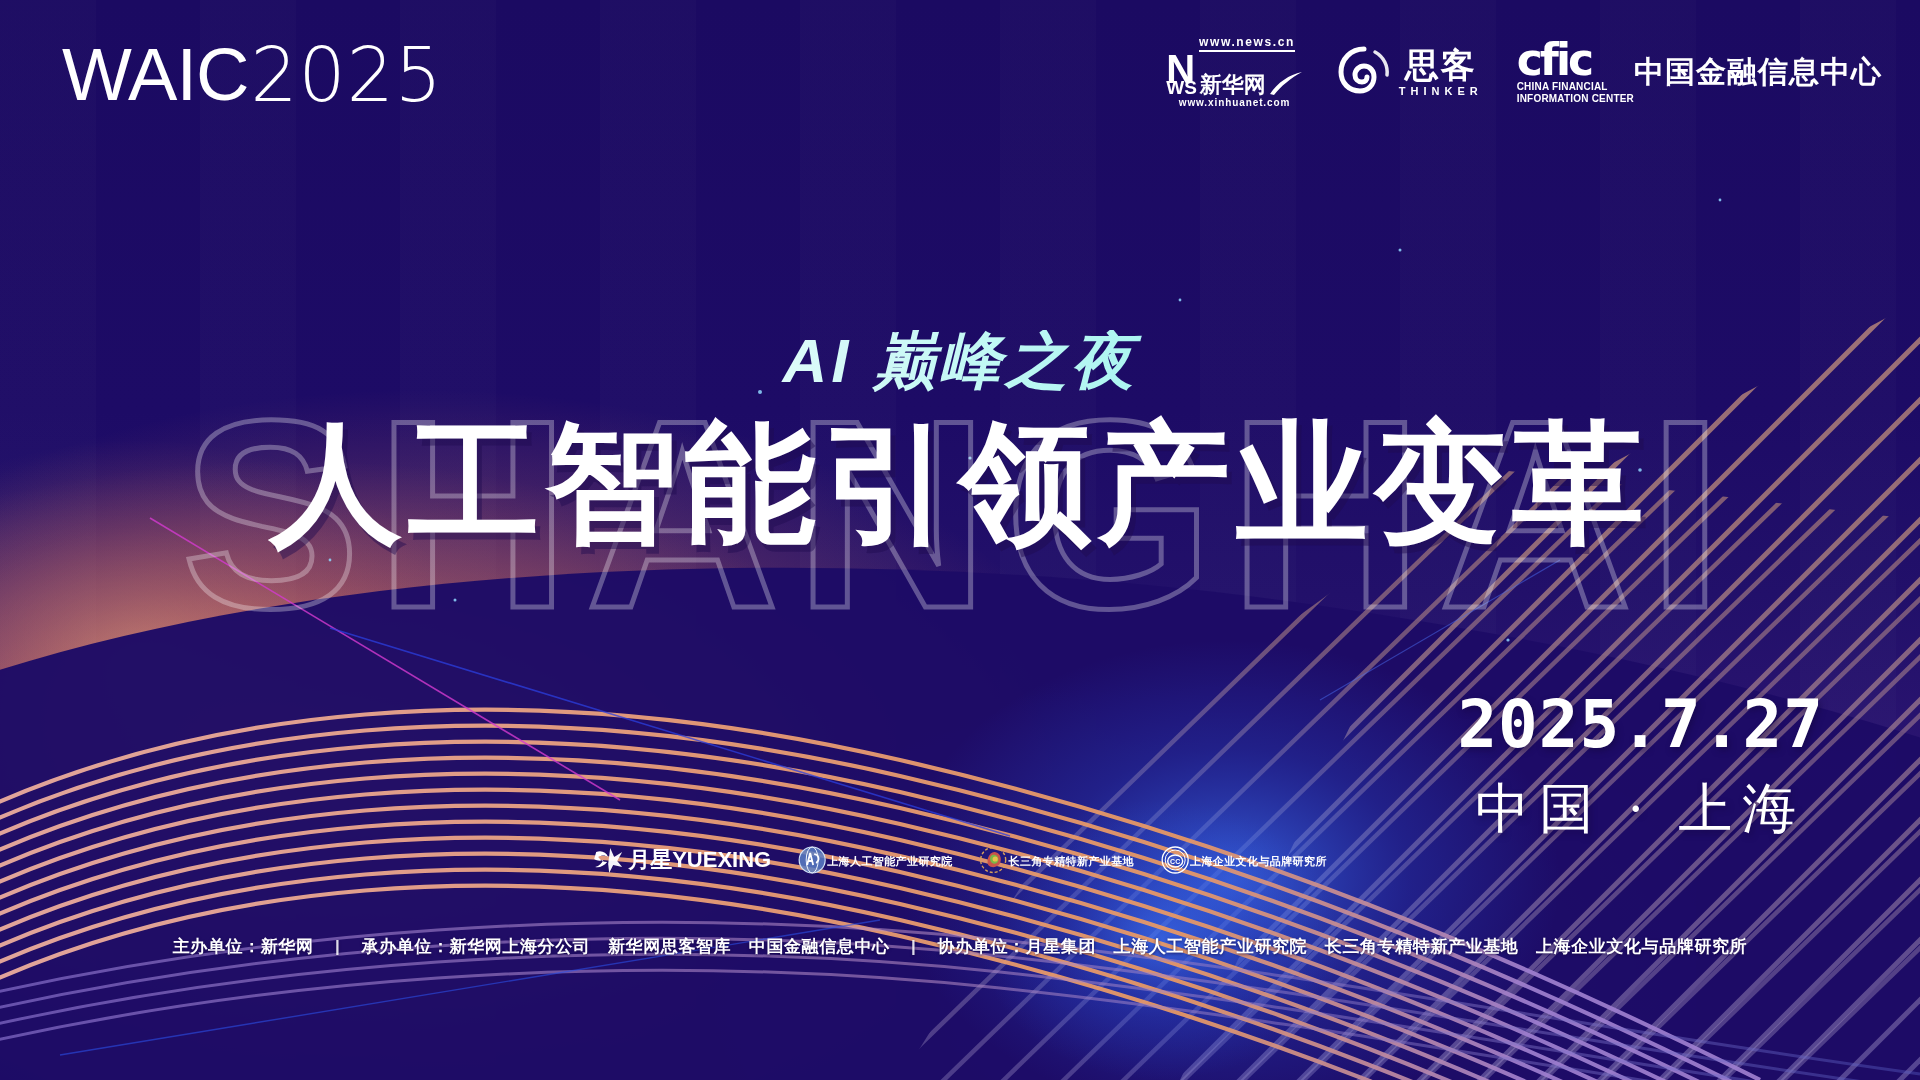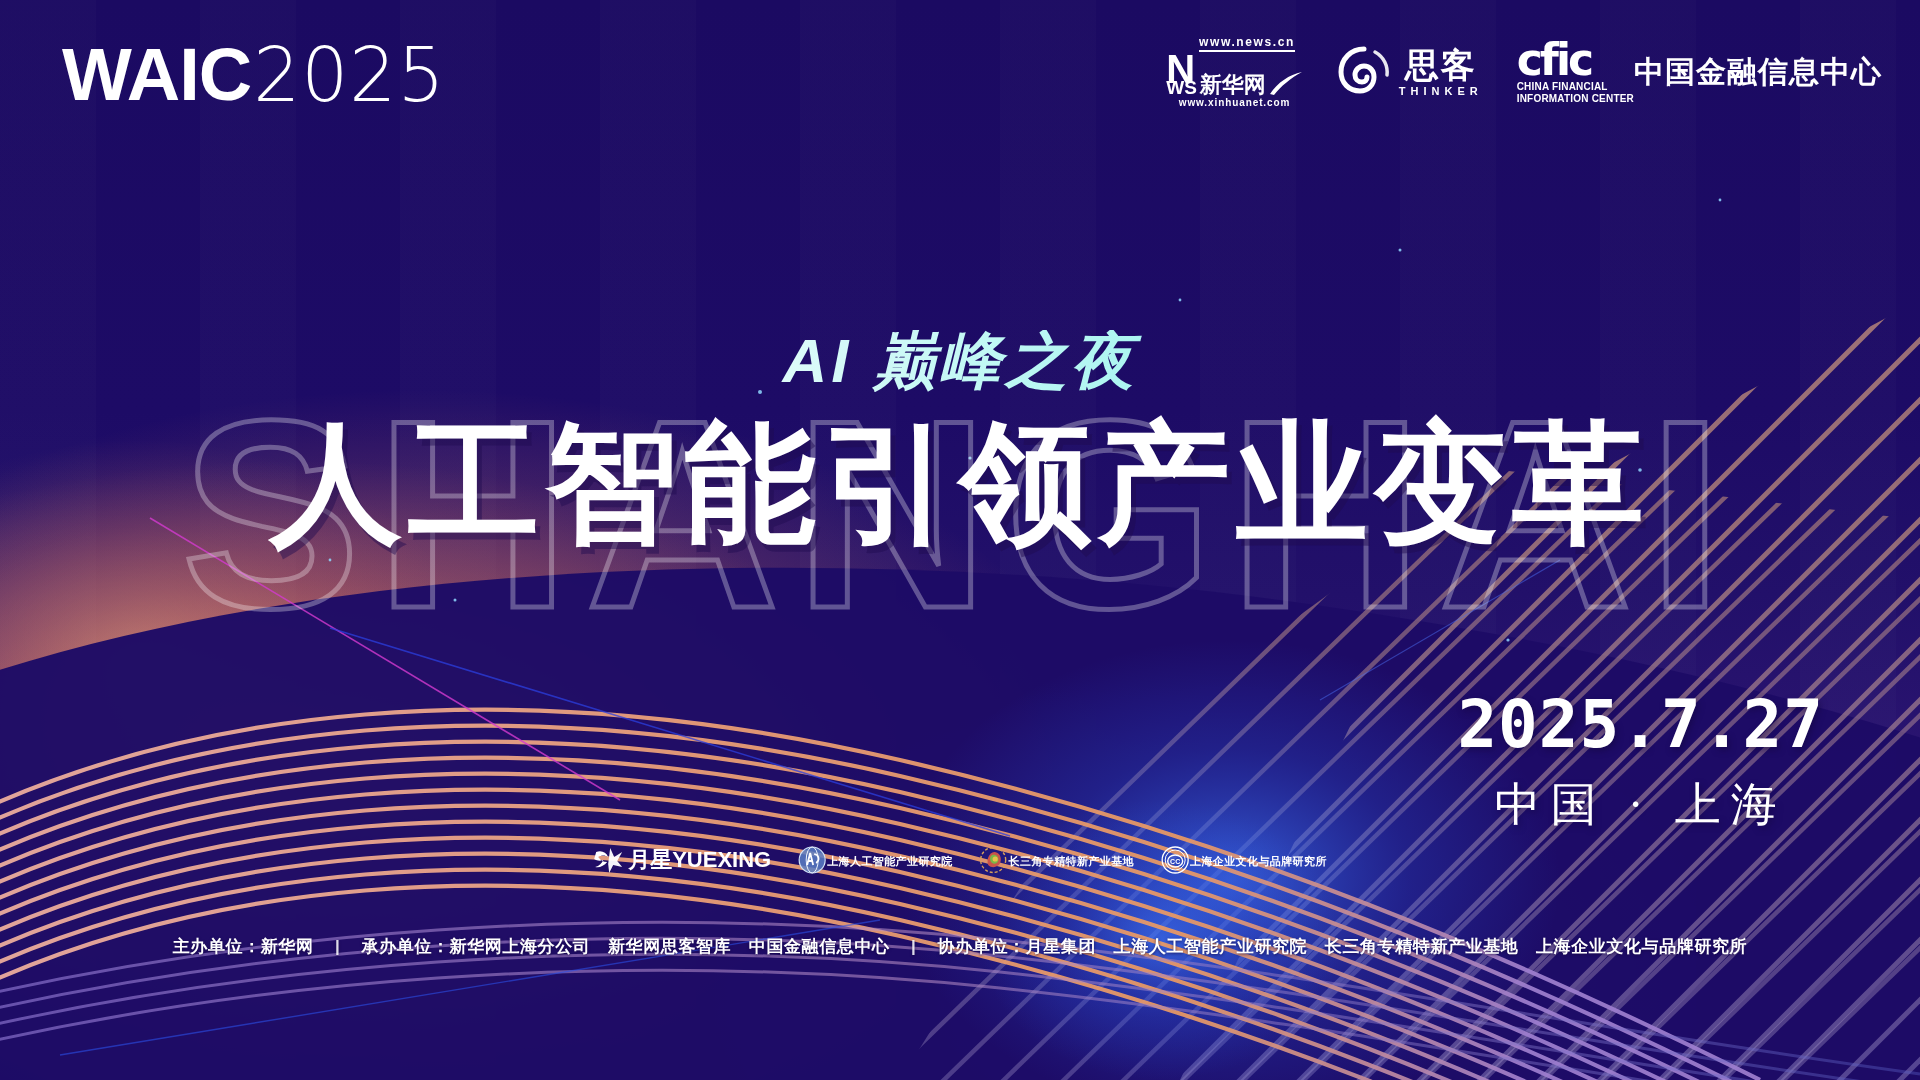--- a/index.html
+++ b/index.html
@@ -47,21 +47,21 @@
   .deco { position:absolute; inset:0; width:1920px; height:1080px; pointer-events:none; }
 
   
   .header { position:absolute; top:0; left:0; width:1920px; height:140px; z-index:40; }
 
   .waic-logo {
     position:absolute; left:62px; top:38px;
     display:flex; align-items:center;
   }
   .waic-text {
-    font-size:74px; font-weight:700; color:#ffffff;
+    font-size:74px; font-weight:400; color:#ffffff;
     letter-spacing:-1px; line-height:1;
     font-family:"Liberation Sans","DejaVu Sans",sans-serif;
   }
   .waic-year {
     font-size:74px; font-weight:300; color:#ffffff;
     letter-spacing:1px; line-height:1; margin-left:2px;
     font-family:"DejaVu Sans",sans-serif;
   }
 
   .partners {
@@ -127,21 +127,21 @@
     text-align:center;
   }
   .date {
     font-size:66px; font-weight:700; color:#ffffff;
     letter-spacing:1px; line-height:1;
     font-family:"DejaVu Sans Mono","Liberation Mono",monospace;
     text-shadow:2px 3px 6px rgba(20,5,60,0.5);
   }
   .place {
     margin-top:24px;
-    font-size:46px; font-weight:400; color:#ffffff;
+    font-size:54px; font-weight:400; color:#ffffff;
     letter-spacing:10px; line-height:1;
     font-family:"Liberation Serif","DejaVu Serif",serif;
     text-shadow:2px 3px 6px rgba(20,5,60,0.5);
   }
 
   
   .sponsors {
     position:absolute; left:50%; transform:translateX(-50%);
     top:845px; z-index:35;
     display:flex; align-items:flex-end; gap:26px;

